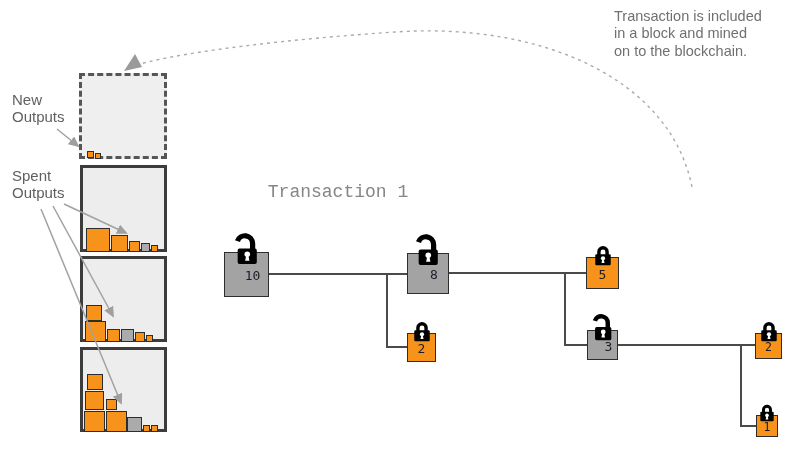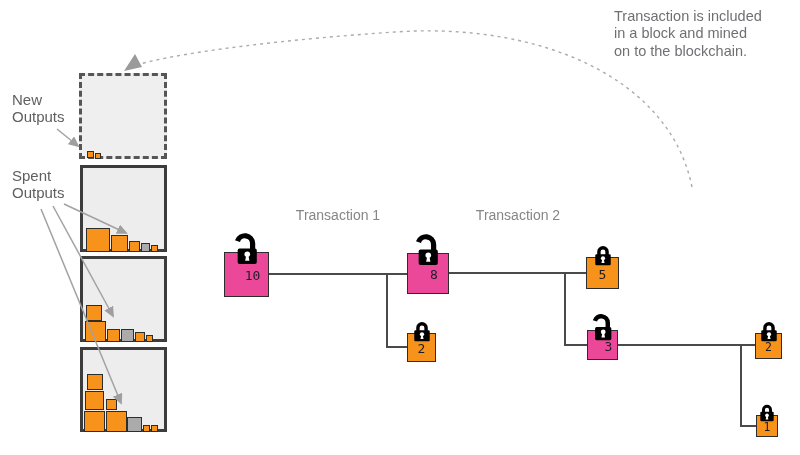--- a/index.html
+++ b/index.html
@@ -15,29 +15,29 @@
     position:absolute; left:614px; top:8px; font-size:14.5px;
     color:#6f7073; white-space:pre-line; line-height:1.2; width:190px;
   }
   .block { position:absolute; background:#ededed; box-sizing:border-box; }
   .block.solid  { border:3px solid #3c3c3c; }
   .block.dashed { border:3px dashed #565656; background:#efefef; }
   .sq { position:absolute; box-sizing:border-box; border:1.5px solid #2d2d2d; }
   .sq.orange { background:#F7931A; }
   .sq.gray   { background:#ABABAB; }
   .tx-label {
-    position:absolute; top:207px; width:180px; text-align:center;
-    font-family:Liberation Sans, sans-serif; font-size:14px; color:#868686;
+    position:absolute; top:182px; width:180px; text-align:center;
+    font-family:Liberation Mono, monospace; font-size:18px; color:#868686;
   }
   .utxo {
     position:absolute; box-sizing:border-box; border:1.5px solid #2d2d2d;
     display:flex; align-items:center; justify-content:center; padding-top:2px;
     font-family:"DejaVu Sans Mono", monospace; font-size:13px; color:#1c1c28;
   }
-  .utxo.gray   { background:#ec4899;padding-left:12px; }
+  .utxo.gray   { background:#a3a3a3;padding-left:12px; }
   .utxo.orange { background:#F7931A; }
   .utxo.small  { font-size:11.5px; }
   .lock { position:absolute; left:50%; transform:translateX(-50%); }
   .lock.open   { top:-20px; width:28px; height:32px; }
   .lock.closed { top:-14px; width:20px; height:22px; }
   .lock svg { display:block; width:100%; height:100%; }
   #overlay { position:absolute; left:0; top:0; pointer-events:none; }
 </style>
 </head>
 <body>
@@ -77,21 +77,20 @@
       <div class="sq orange" style="left: 2px; top: 41px; width: 19px; height: 19px;"></div>
       <div class="sq orange" style="left: 23px; top: 49px; width: 11px; height: 11px;"></div>
       <div class="sq orange" style="left: 1px; top: 61px; width: 21px; height: 21px;"></div>
       <div class="sq orange" style="left: 23px; top: 61px; width: 21px; height: 21px;"></div>
       <div class="sq gray" style="left: 44px; top: 67px; width: 15px; height: 15px;"></div>
       <div class="sq orange" style="left: 60px; top: 75px; width: 7px; height: 7px;"></div>
       <div class="sq orange" style="left: 68px; top: 75px; width: 7px; height: 7px;"></div>
     </div>
 
   <div class="tx-label" style="left:248px;">Transaction 1</div>
-  <div class="tx-label" style="left:428px;">Transaction 2</div>
 
   <div class="utxo gray" style="left:224px; top:252px; width:45px; height:45px;">
     <span class="lock open">
         <svg viewBox="0 0 30 34" xmlns="http://www.w3.org/2000/svg">
           <path d="M21 18 V11 A8.3 8.3 0 0 0 4.8 8.6" fill="none" stroke="#000" stroke-width="5.6"></path>
           <rect x="5" y="16.5" width="20.5" height="16.5" rx="2" fill="#000"></rect>
           <circle cx="15.3" cy="22.6" r="3" fill="#fff"></circle>
           <path d="M14.2 23.6 h2.2 l1.2 6 h-4.6 z" fill="#fff"></path>
         </svg>
       </span>

